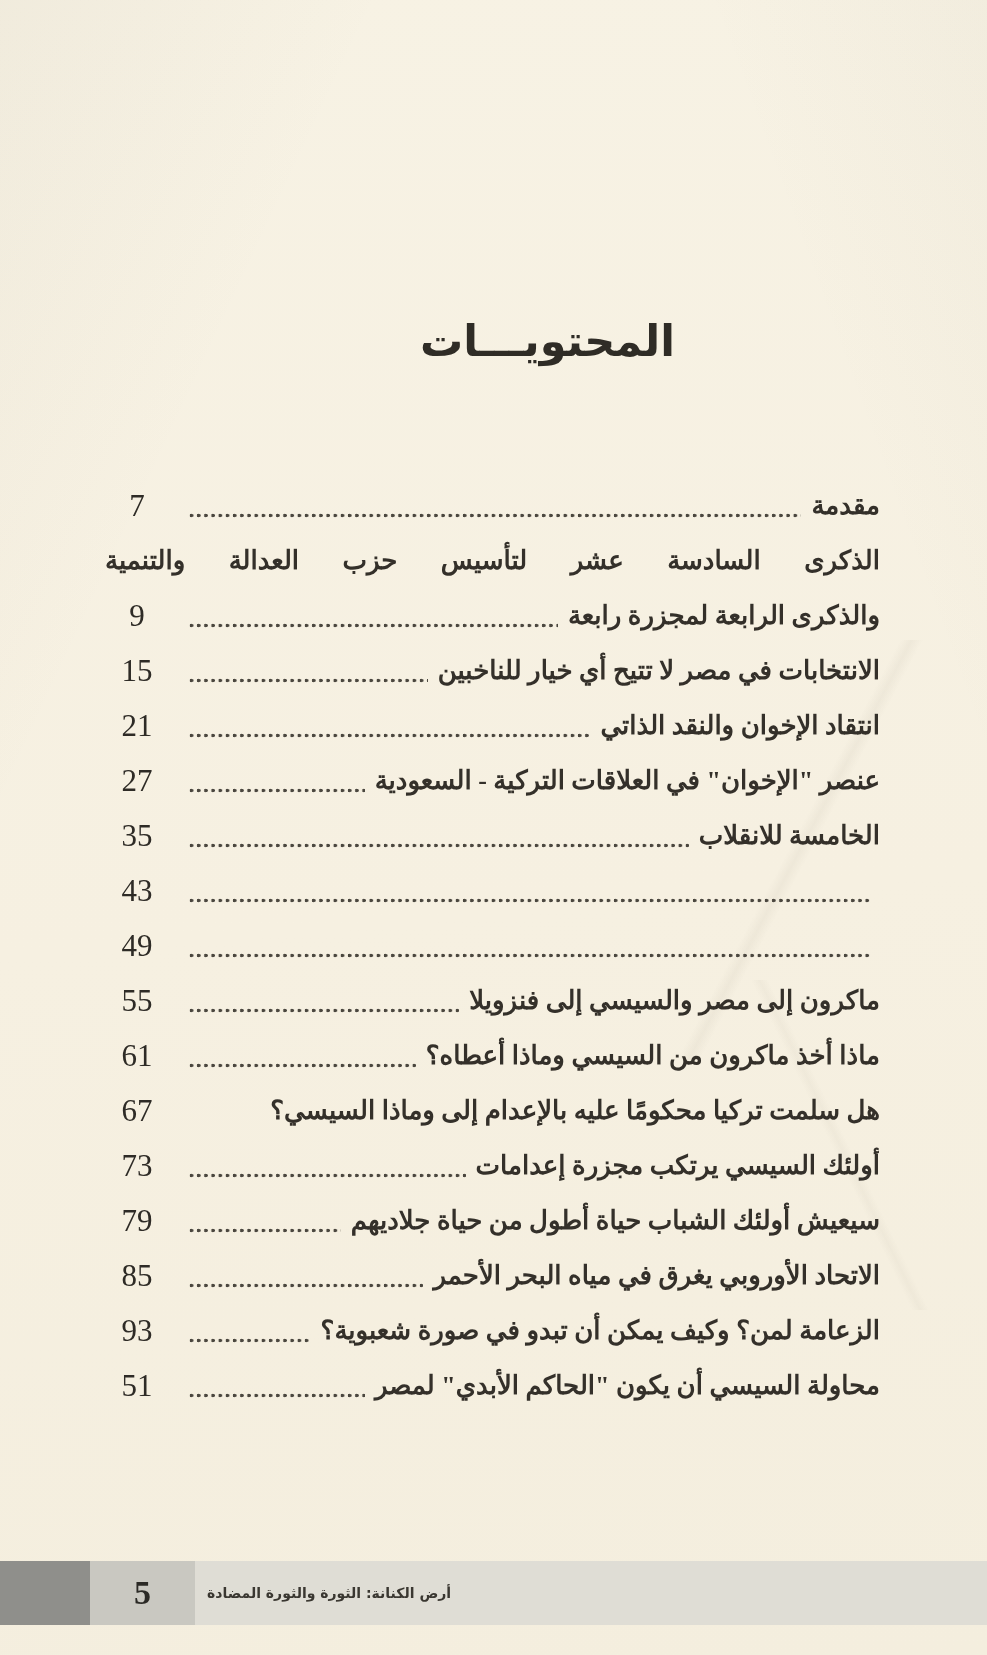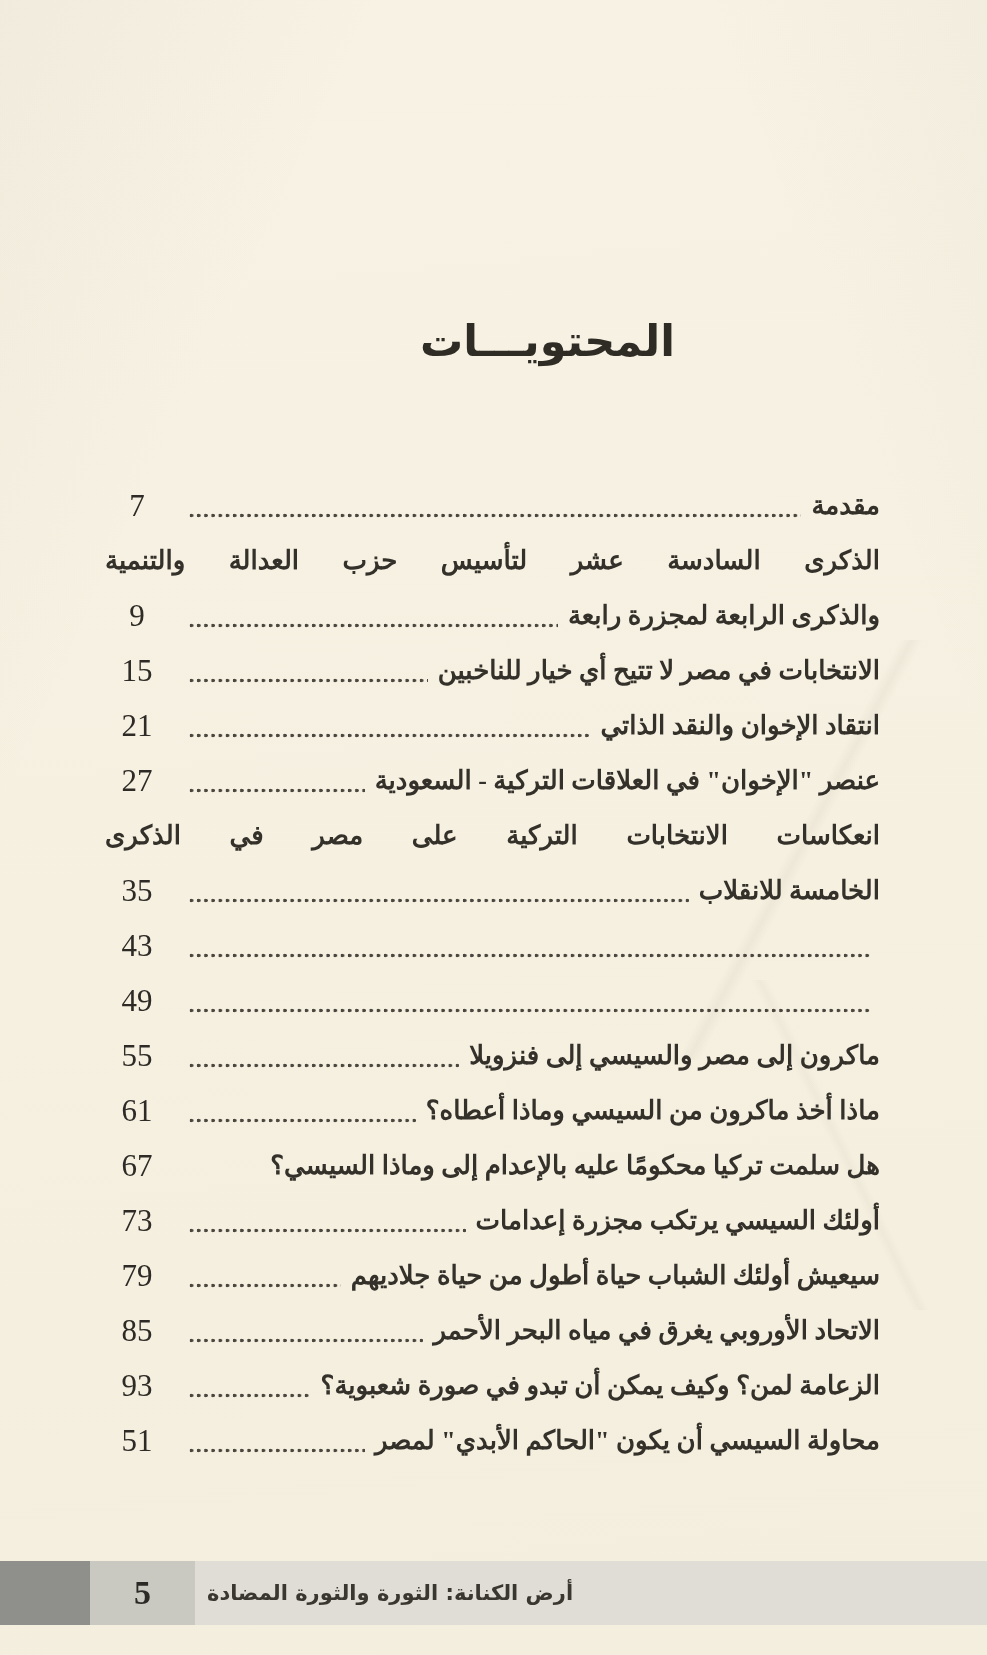--- a/index.html
+++ b/index.html
@@ -89,21 +89,21 @@
   .footer-page-number{
     font-family:"Liberation Serif", serif;
     font-size:34px;font-weight:700;color:#2b2a26;
     line-height:1;
   }
   .footer-book-title{
     align-self:center;
     margin-left:12px;
     direction:rtl;
     font-family:"DejaVu Sans", sans-serif;
-    font-size:21px;font-weight:700;
+    font-size:14px;font-weight:700;
     color:#3a3731;
     white-space:nowrap;
   }
 </style>
 </head>
 <body>
 
 <div class="page">
 
   <div class="crease c1"></div>
@@ -132,23 +132,20 @@
       </div>
       <div class="toc-row">
         <span class="toc-title">انتقاد الإخوان والنقد الذاتي</span>
         <span class="toc-dots"></span>
         <span class="toc-page">21</span>
       </div>
       <div class="toc-row">
         <span class="toc-title">عنصر "الإخوان" في العلاقات التركية - السعودية</span>
         <span class="toc-dots"></span>
         <span class="toc-page">27</span>
-      </div>
-      <div class="toc-row">
-        <span class="toc-title justify">انعكاسات الانتخابات التركية على مصر في الذكرى</span>
       </div>
       <div class="toc-row">
         <span class="toc-title">الخامسة للانقلاب</span>
         <span class="toc-dots"></span>
         <span class="toc-page">35</span>
       </div>
       <div class="toc-row">
         <span class="toc-dots"></span>
         <span class="toc-page">43</span>
       </div>

